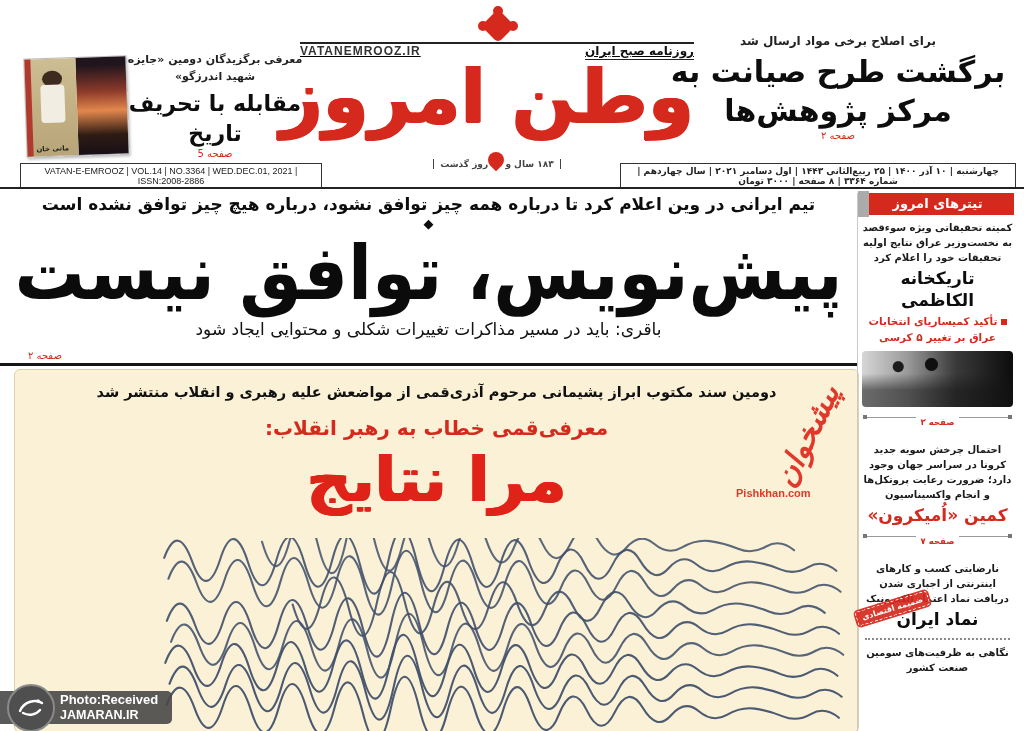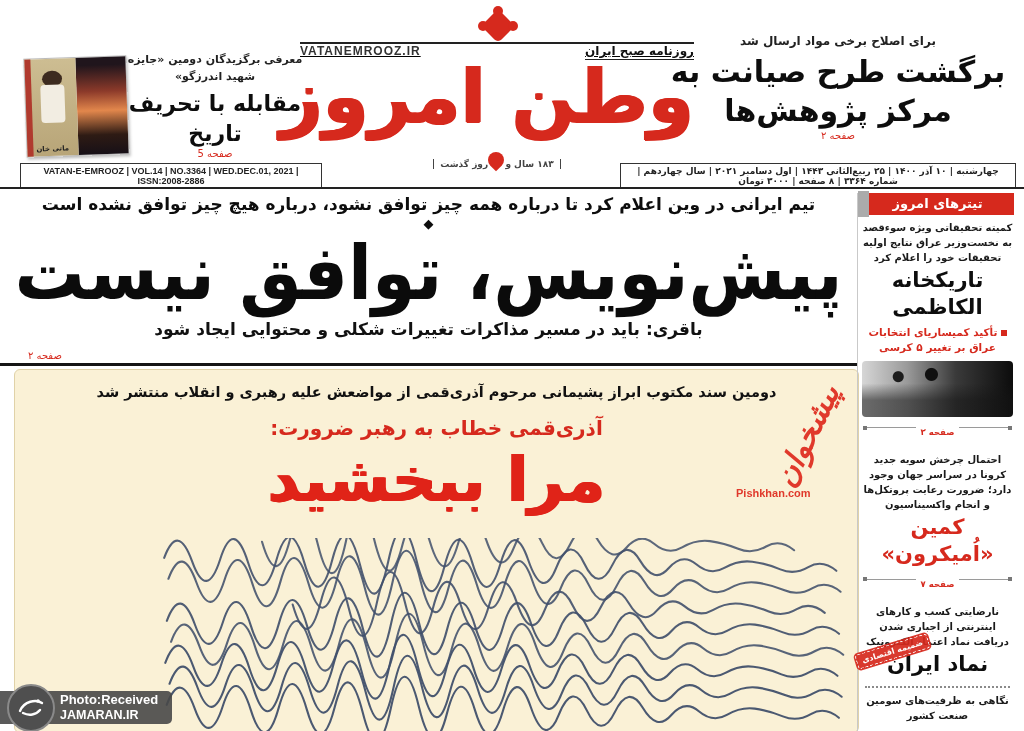--- a/index.html
+++ b/index.html
@@ -40,32 +40,32 @@
   .cover-a .head{position:absolute;left:17px;top:12px;width:20px;height:16px;background:#3d2b1f;border-radius:50%;}
   .cover-a .body{position:absolute;left:15px;top:26px;width:24px;height:38px;background:#f2ede2;border-radius:4px;}
   .cover-a .cap{position:absolute;left:0;bottom:3px;width:100%;text-align:center;
                 font-size:7px;font-weight:bold;color:#222;}
   .cover-b{width:50%;background:linear-gradient(180deg,#20151c 8%,#8c3a2a 35%,#e2874c 55%,#2e1b14 80%,#171017);}
   .tl-text{position:absolute;left:122px;top:52px;width:186px;text-align:center;}
   .tl-kicker{font-size:11px;font-weight:bold;color:#222;line-height:1.5;}
   .tl-headline{font-size:22px;font-weight:900;color:#0d0d0d;line-height:1.35;margin-top:4px;}
 
   .info-left{position:absolute;left:20px;top:163px;width:296px;border:1.5px solid #333;
-             font-size:9px;font-weight:bold;color:#222;text-align:center;padding:2px 2px;}
+             font-size:9px;font-weight:normal;color:#222;text-align:center;padding:2px 2px;}
   .info-right{position:absolute;right:8px;top:163px;width:390px;border:1.5px solid #333;
               font-size:9px;font-weight:bold;color:#222;text-align:center;padding:2px 2px;}
   .masthead-rule{position:absolute;left:0;top:187px;width:1024px;height:2px;background:#222;}
 
   
   .lead{position:absolute;left:0;top:194px;width:857px;text-align:center;}
   .lead-kicker{font-size:17px;font-weight:900;color:#0d0d0d;}
   .lead-orn{font-size:13px;color:#0d0d0d;margin-top:2px;}
   .lead-headline{font-size:70px;font-weight:900;color:#0b0b0b;line-height:1.2;letter-spacing:-1px;
                  transform:scaleY(1.08);}
-  .lead-deck{font-size:17px;font-weight:700;color:#111;margin-top:4px;}
+  .lead-deck{font-size:17px;font-weight:400;color:#111;margin-top:4px;}
   .lead-page{position:absolute;left:28px;top:350px;}
   .lead-rule{position:absolute;left:0;top:363px;width:857px;height:3px;background:#151515;}
 
   
   .letter-box{position:absolute;left:14px;top:369px;width:843px;height:362px;background:#faf1d6;
               border:1px solid #e0d2a8;border-radius:6px;text-align:center;overflow:hidden;}
   .lb-kicker{font-size:14.5px;font-weight:900;color:#111;margin-top:14px;}
   .lb-subhead{font-size:20px;font-weight:900;color:#d6291d;margin-top:16px;}
   .lb-headline{font-size:62px;font-weight:900;color:#e02318;line-height:1.1;margin-top:6px;
                text-shadow:1px 0 currentColor,-1px 0 currentColor;}
@@ -76,21 +76,21 @@
            font-weight:900;font-style:italic;transform:rotate(-64deg);transform-origin:center;}
   .wm-url{position:absolute;left:736px;top:487px;z-index:6;color:#e0392b;font-size:11px;font-weight:bold;}
 
   
   .sb-vline{position:absolute;left:857px;top:193px;width:1px;height:538px;background:#c9c9c9;}
   .sidebar{position:absolute;left:861px;top:193px;width:153px;text-align:center;}
   .sb-header{position:relative;height:22px;background:#d6291d;color:#fff;font-size:13px;
              font-weight:bold;line-height:22px;margin-bottom:3px;}
   .sb-header::before{content:"";position:absolute;left:-3px;top:-2px;width:11px;height:26px;background:#ababab;}
   .sb-kicker{font-size:10px;font-weight:bold;color:#1a1a1a;line-height:1.5;margin:5px 1px 0;}
-  .sb-headline{font-size:21px;font-weight:900;color:#0d0d0d;line-height:1.3;margin-top:2px;}
+  .sb-headline{font-size:17px;font-weight:900;color:#0d0d0d;line-height:1.3;margin-top:2px;}
   .sb-headline.red{color:#d6291d;}
   .sb-sub{font-size:10.5px;font-weight:bold;color:#d6291d;line-height:1.5;margin-top:3px;}
   .sb-sub .bullet{display:inline-block;width:6px;height:6px;background:#d6291d;margin-left:3px;}
   .sb-photo{height:56px;margin:5px 1px 2px;border-radius:4px;
             background:
               radial-gradient(circle at 24% 28%, #1c1c1c 5px, rgba(0,0,0,0) 6px),
               radial-gradient(circle at 46% 24%, #101010 6px, rgba(0,0,0,0) 7px),
               linear-gradient(180deg, rgba(0,0,0,0) 40%, rgba(20,20,20,.55) 70%),
               linear-gradient(90deg,#d6d6d6,#9a9a9a 30%,#3a3a3a 62%,#0c0c0c);}
   .sb-div{border-top:1px solid #9a9a9a;margin:10px 4px 2px;position:relative;}
@@ -162,22 +162,22 @@
     <div class="lead-kicker">تیم ایرانی در وین اعلام کرد تا درباره همه چیز توافق نشود، درباره هیچ چیز توافق نشده است</div>
     <div class="lead-orn">◆</div>
     <div class="lead-headline">پیش‌نویس، توافق نیست</div>
     <div class="lead-deck">باقری: باید در مسیر مذاکرات تغییرات شکلی و محتوایی ایجاد شود</div>
   </div>
   <div class="lead-page page-tag fa">صفحه ۲</div>
   <div class="lead-rule"></div>
 
   <div class="letter-box fa">
     <div class="lb-kicker">دومین سند مکتوب ابراز پشیمانی مرحوم آذری‌قمی از مواضعش علیه رهبری و انقلاب منتشر شد</div>
-    <div class="lb-subhead">آذری‌قمی خطاب به رهبر ضرورت:</div>
-    <div class="lb-headline">مرا ببخشید</div>
+    <div class="lb-subhead">معرفی‌قمی خطاب به رهبر انقلاب:</div>
+    <div class="lb-headline">مرا نتایج</div>
     <svg class="handwriting" viewBox="0 0 823 194" preserveAspectRatio="none">
       <defs>
         <path id="hw" d="M812,16 q-14,-12 -28,-4 t-28,2 t-28,-8 t-28,6 t-28,-4 t-28,4 t-28,-8 t-28,4 t-28,-2 t-28,4 t-28,-8 t-28,4 t-28,-2 t-28,4 t-28,-8 t-28,2 t-28,4 t-28,-6 t-28,2 t-28,-2 t-28,2 t-28,-4 t-28,2 t-28,-4" fill="none"></path>
         <path id="hw2" d="M760,16 q-14,-12 -28,-4 t-28,2 t-28,-8 t-28,6 t-28,-4 t-28,4 t-28,-8 t-28,4 t-28,-2 t-28,4 t-28,-8 t-28,4 t-28,-2 t-28,4 t-28,-8 t-28,2 t-28,4 t-28,-6 t-28,2" fill="none"></path>
       </defs>
       <g stroke="#41506b" stroke-width="2.1" stroke-linecap="round" fill="none" transform="rotate(-0.6 410 97)">
         <use href="#hw2" transform="translate(10,0)" opacity="0.85"></use>
         <use href="#hw" transform="translate(0,21)" opacity="0.9"></use>
         <use href="#hw" transform="translate(4,42)" opacity="0.88"></use>
         <use href="#hw2" transform="translate(40,63)" opacity="0.9"></use>

